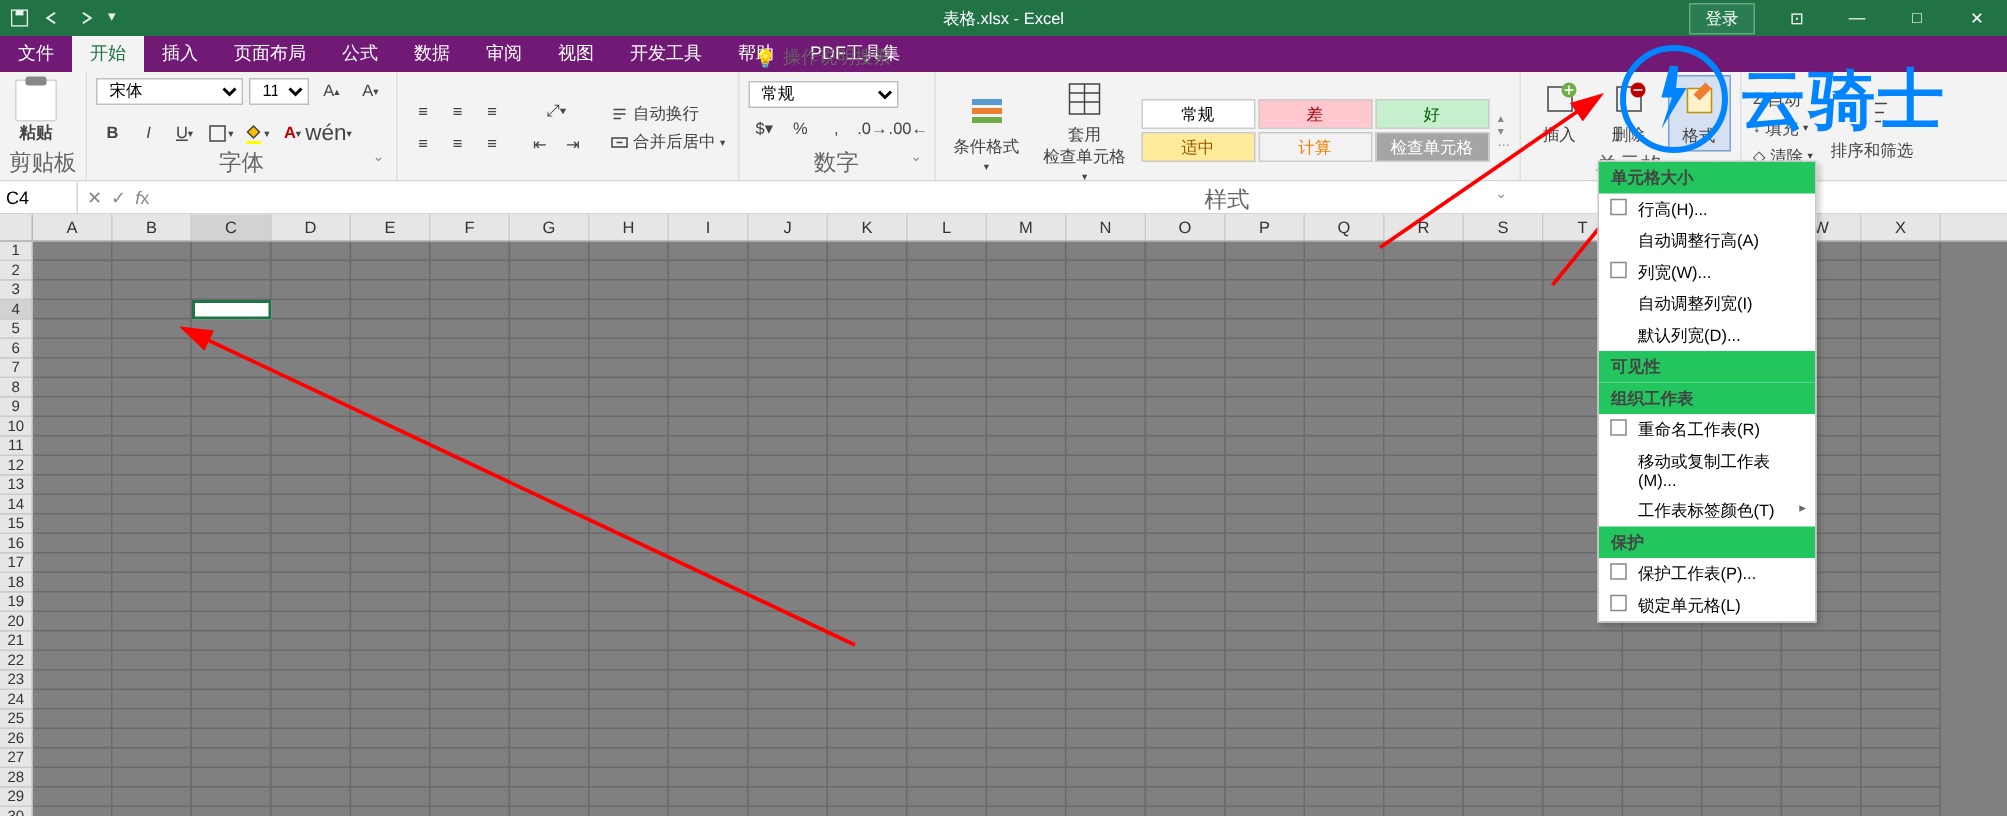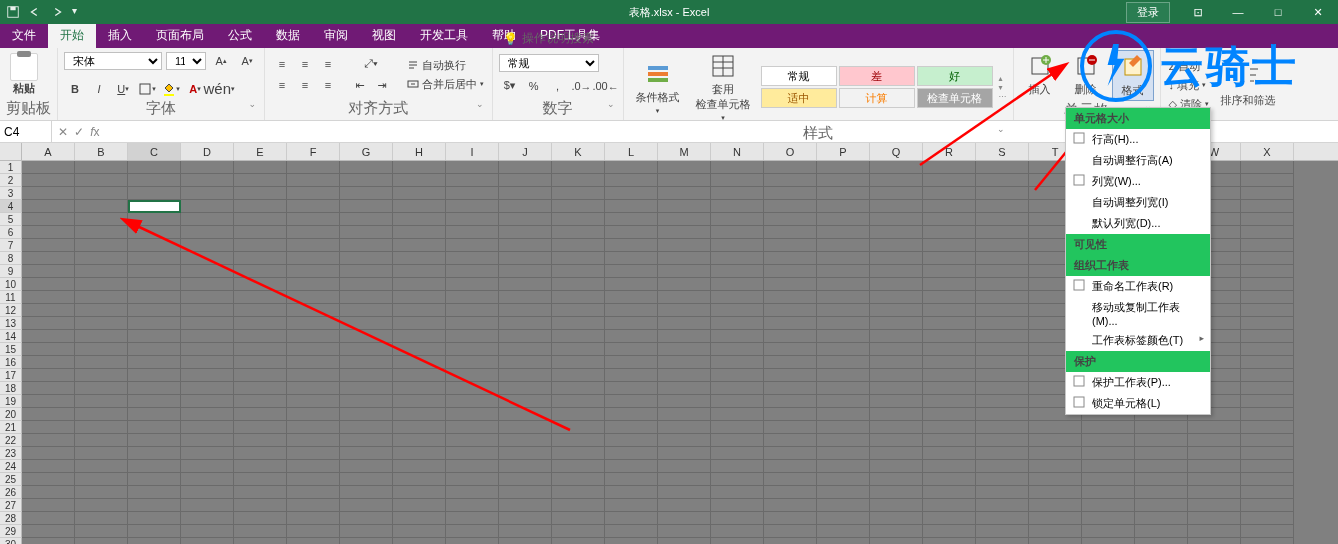--- a/index.html
+++ b/index.html
@@ -202,21 +202,20 @@
         <div class="clip-item">
             <svg class="mini-icon" viewBox="0 0 12 12">
               <rect x="1" y="3" width="10" height="6" fill="none" stroke="#444"></rect>
               <path d="M4 6 h4" stroke="#444"></path>
             </svg>
             <span>合并后居中</span>
             <span style="font-size:7px">▾</span>
           </div>
       </div>
     </div>
-    <div class="group-label">对齐方式</div>
   </div>
 
   <div class="group">
     <div class="group-body" style="flex-direction:column;align-items:flex-start;justify-content:center;gap:4px">
       <select class="font-select" style="width:100px"><option>常规</option></select>
       <div style="display:flex;gap:2px">
         <span class="fbtn">$▾</span>
         <span class="fbtn">%</span>
         <span class="fbtn">,</span>
         <span class="fbtn">.0→</span>

